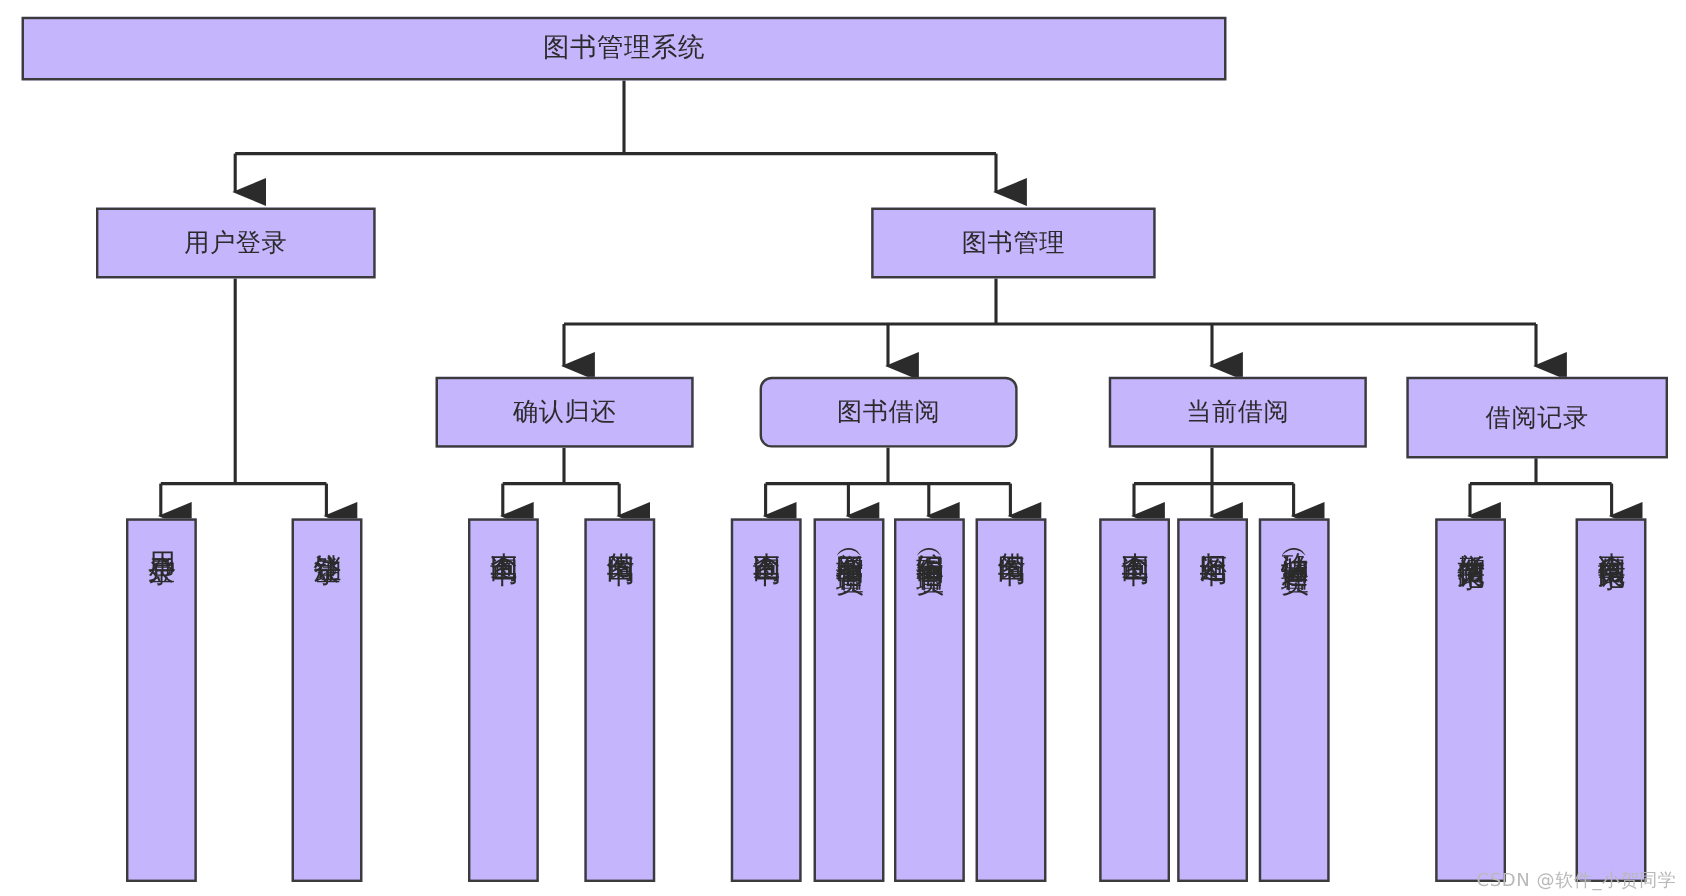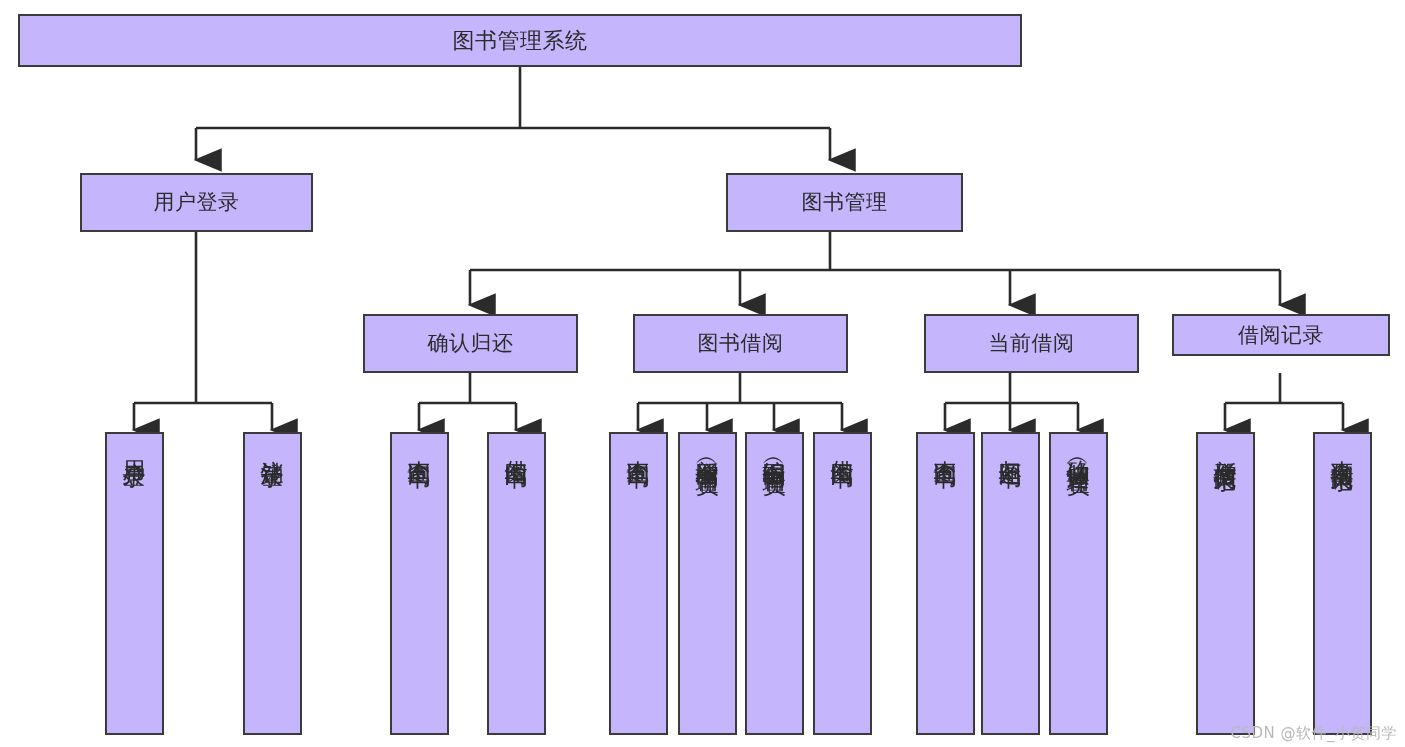--- a/index.html
+++ b/index.html
@@ -126,27 +126,27 @@
   <div class="node horiz" style="left:80px;top:173px;width:233px;height:59px;">
     <span class="lbl">用户登录</span>
   </div>
   <div class="node horiz" style="left:711px;top:173px;width:237px;height:59px;margin-left:15px;">
     <span class="lbl">图书管理</span>
   </div>
 
   <div class="node horiz" style="left:363px;top:314px;width:215px;height:59px;">
     <span class="lbl">确认归还</span>
   </div>
-  <div class="node horiz" style="left:633px;top:314px;width:215px;height:59px;">
+  <div class="node horiz" style="left:633px;top:314px;width:215px;height:59px;border-radius:10px;">
     <span class="lbl">图书借阅</span>
   </div>
   <div class="node horiz" style="left:924px;top:314px;width:215px;height:59px;">
     <span class="lbl">当前借阅</span>
   </div>
-  <div class="node horiz" style="left:1172px;top:314px;width:218px;height:42px;">
+  <div class="node horiz" style="left:1172px;top:314px;width:218px;height:68px;">
     <span class="lbl">借阅记录</span>
   </div>
 
   <div class="node vert" style="left:105px;top:432px;width:59px;height:303px;">
     <span class="lbl">用户登录</span>
   </div>
   <div class="node vert" style="left:243px;top:432px;width:59px;height:303px;">
     <span class="lbl">注销登录</span>
   </div>
 

